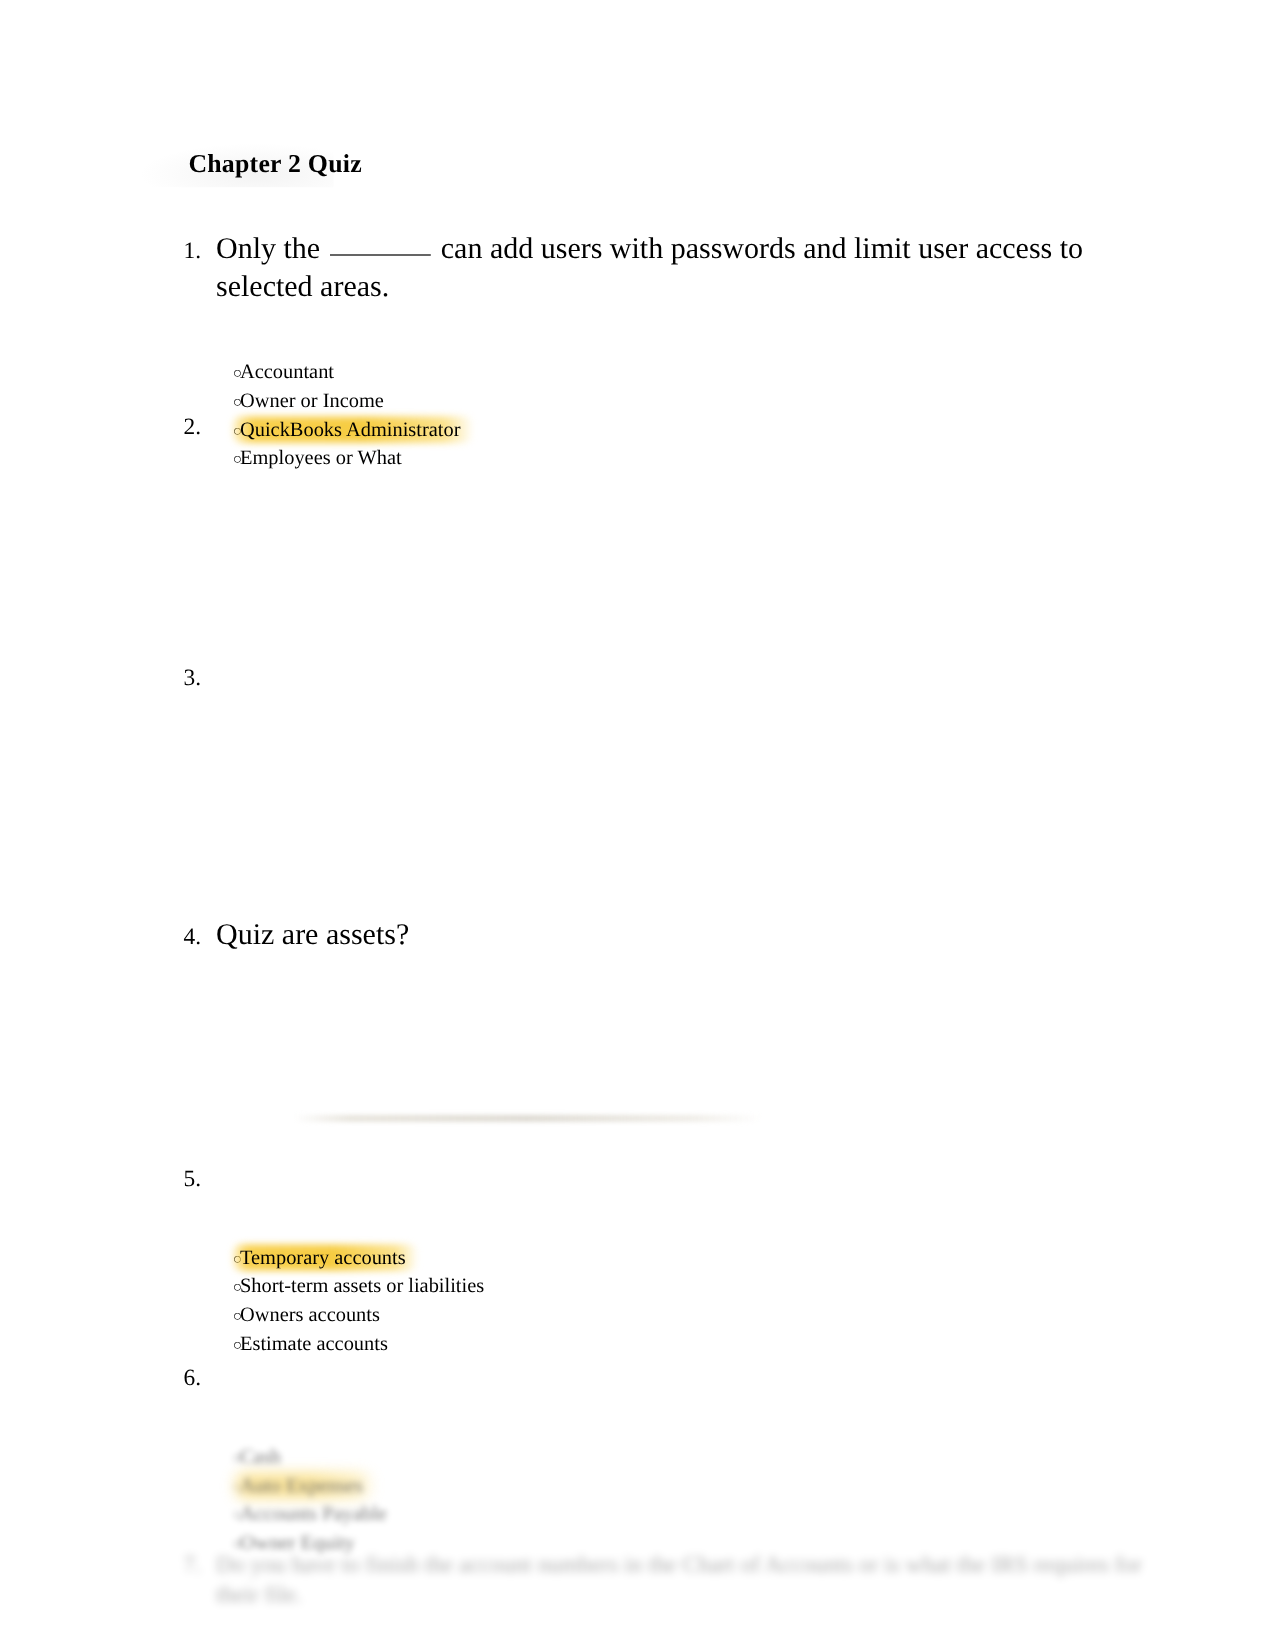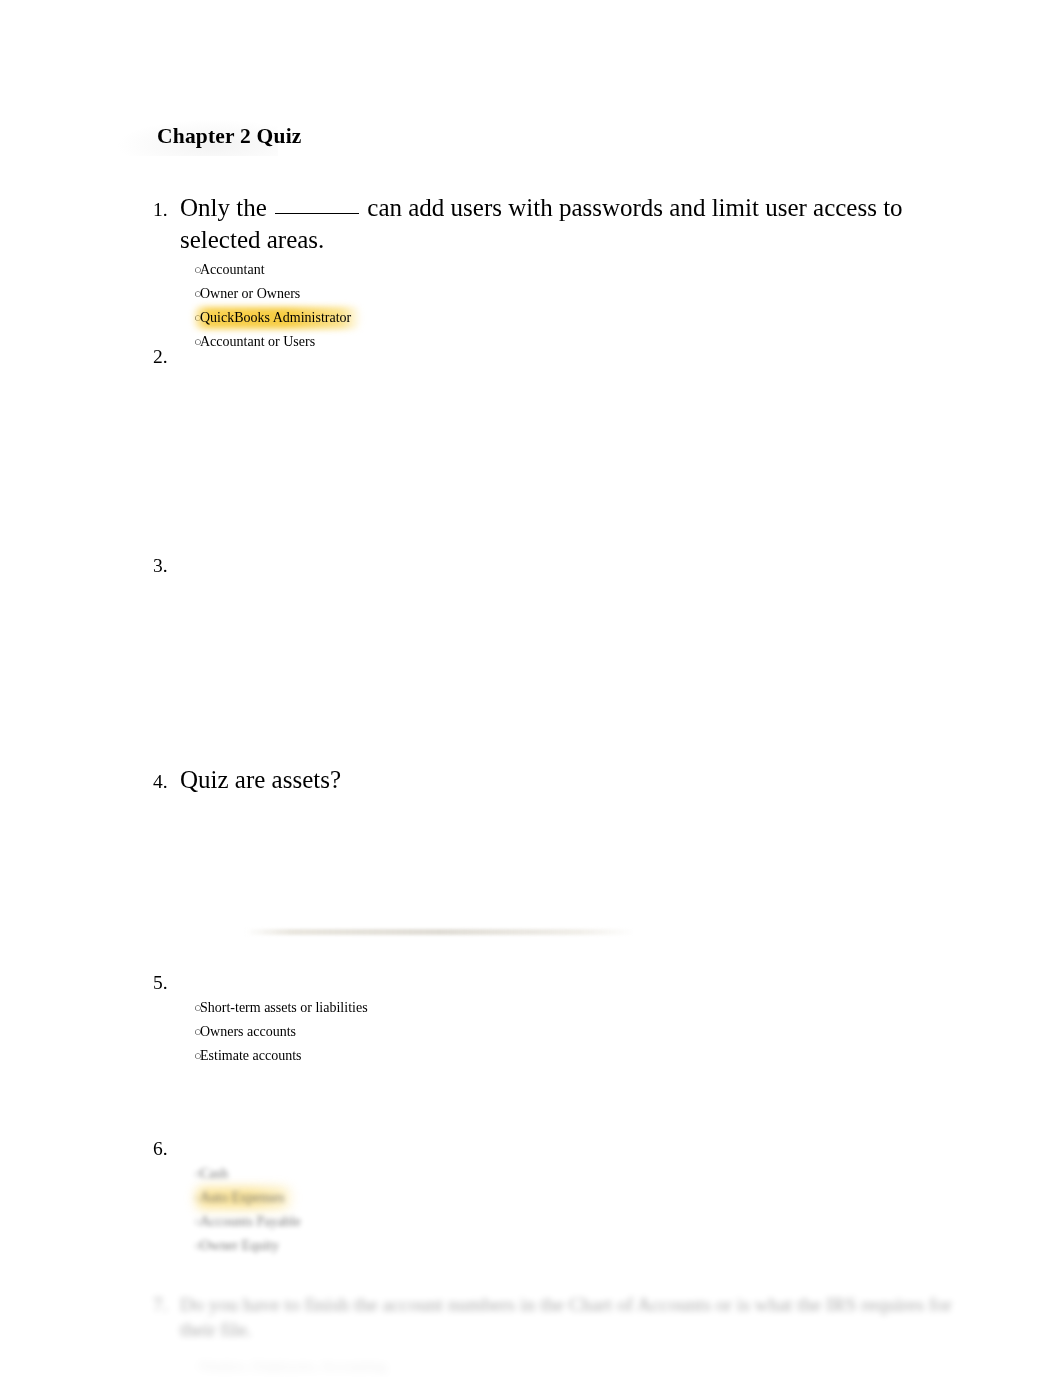--- a/index.html
+++ b/index.html
@@ -90,24 +90,25 @@
   .opt-bullet {
     width: 78px;
     flex: 0 0 78px;
     padding-left: 72px;
     box-sizing: border-box;
     font-size: 13px;
     line-height: 24px;
     color: #111;
   }
   .opt-text {
-    font-size: 14px;
+    font-size: 17px;
     line-height: 24px;
     position: relative;
     white-space: nowrap;
+    margin-top: 40px;
   }
 
   
   .hl {
     position: relative;
     z-index: 1;
     text-align: center;
   }
   .hl::before {
     content: "";
@@ -184,29 +185,29 @@
         <span>can add users with passwords and limit user access to selected areas.</span>
       </span>
     </div>
     <ul class="options">
       <li class="opt">
         <span class="opt-bullet">○</span>
         <span class="opt-text">Accountant</span>
       </li>
       <li class="opt">
         <span class="opt-bullet">○</span>
-        <span class="opt-text">Owner or Owners</span>
+        <span class="opt-text">Owner or Income</span>
       </li>
       <li class="opt">
         <span class="opt-bullet">○</span>
         <span class="opt-text hl">QuickBooks Administrator</span>
       </li>
       <li class="opt">
         <span class="opt-bullet">○</span>
-        <span class="opt-text">Accountant or Users</span>
+        <span class="opt-text">Employees or What</span>
       </li>
     </ul>
   </div>
 
   <div class="q" style="top:346px;">
     <div class="q-line">
       <span class="q-num">2.</span>
     </div>
   </div>
 
@@ -225,20 +226,24 @@
 
   <div class="faint-rule"></div>
 
   <div class="q" style="top:972px;">
     <div class="q-line">
       <span class="q-num">5.</span>
     </div>
     <ul class="options">
       <li class="opt">
         <span class="opt-bullet">○</span>
+        <span class="opt-text hl">Temporary accounts</span>
+      </li>
+      <li class="opt">
+        <span class="opt-bullet">○</span>
         <span class="opt-text">Short-term assets or liabilities</span>
       </li>
       <li class="opt">
         <span class="opt-bullet">○</span>
         <span class="opt-text">Owners accounts</span>
       </li>
       <li class="opt">
         <span class="opt-bullet">○</span>
         <span class="opt-text">Estimate accounts</span>
       </li>

